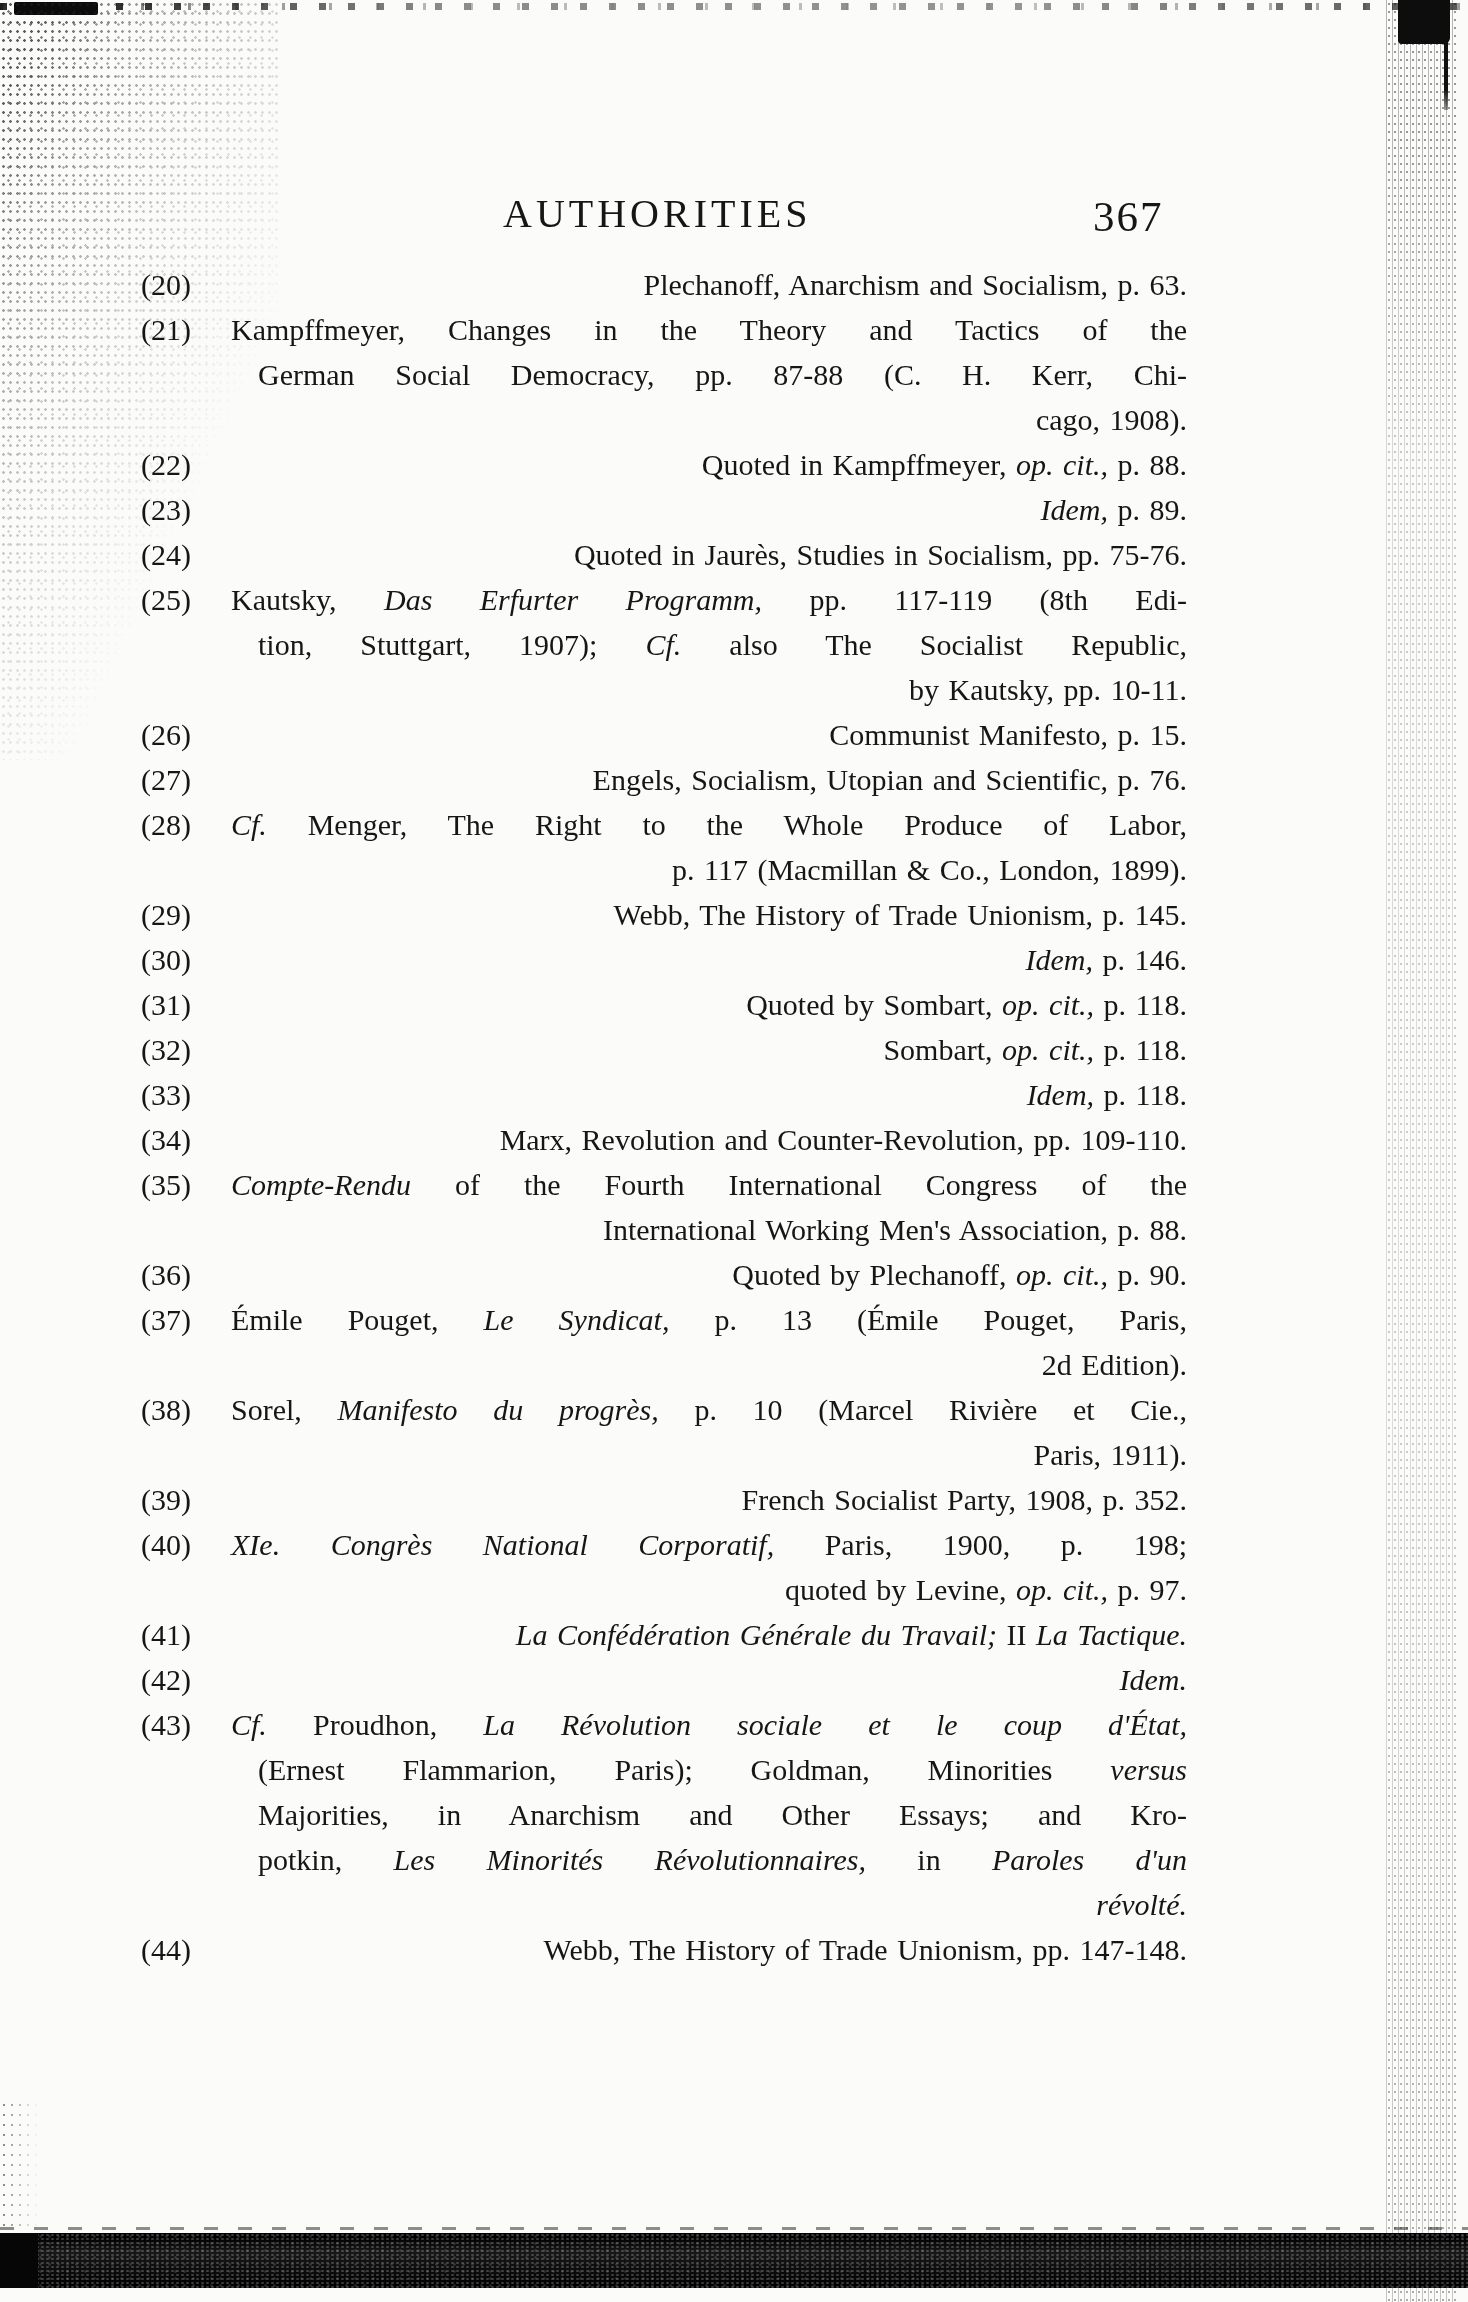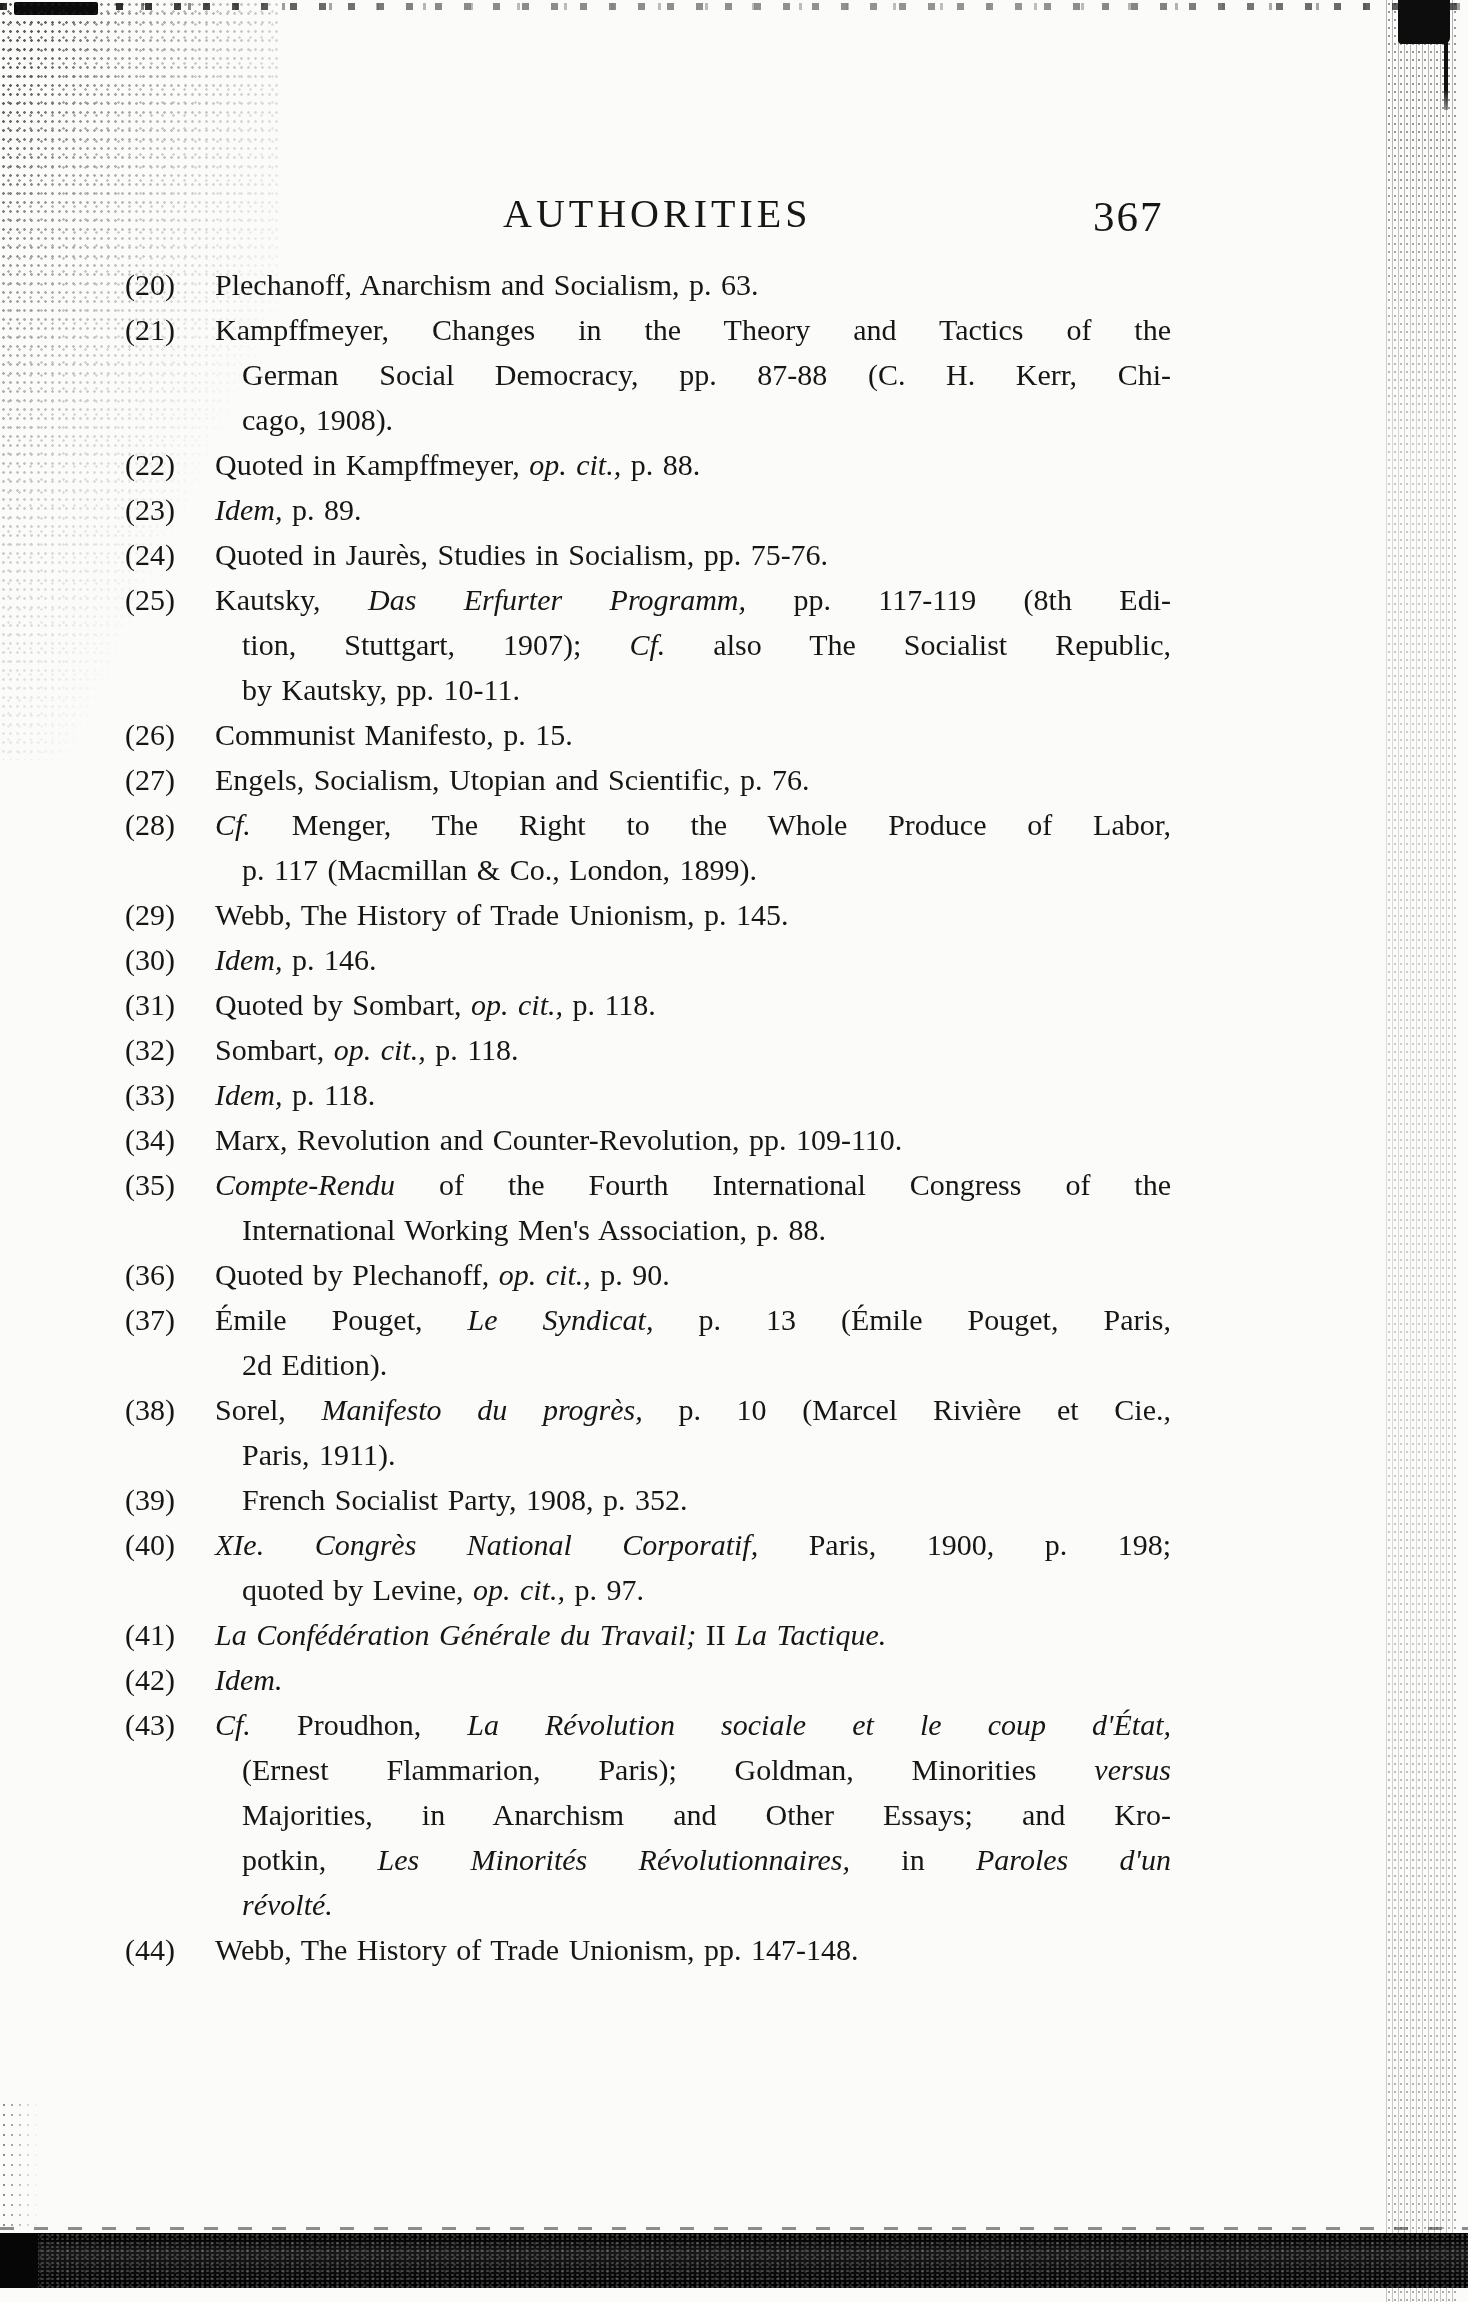--- a/index.html
+++ b/index.html
@@ -21,25 +21,25 @@
     position:absolute;left:1093px;top:192px;
     font-size:43px;letter-spacing:2px;
   }
 
   
   .list{
     position:absolute;left:125px;top:262px;width:1046px;
     font-size:30px;line-height:45px;
     word-spacing:2px;
   }
-  .entry{display:flex;align-items:flex-start;}
+  .entry{display:flex;align-items:flex-start;margin-left:16px;}
   .num{flex:none;width:90px;white-space:nowrap;}
   .body{flex:none;width:956px;}
   .line{text-align:justify;text-align-last:justify;}
-  .line.last{text-align:left;text-align-last:auto;}
+  .line.last{text-align:right;text-align-last:auto;}
   .line.cont{padding-left:27px;}
   .it{font-style:italic;}
 
   
   .top-dots{
     position:absolute;left:0;top:3px;width:1468px;height:9px;
     background:
       repeating-linear-gradient(90deg, rgba(10,10,10,.85) 0 7px, transparent 7px 29px),
       repeating-linear-gradient(90deg, rgba(10,10,10,.5) 0 3px, transparent 3px 47px);
     -webkit-mask-image:linear-gradient(90deg,#000 0 8%,rgba(0,0,0,.55) 30%,rgba(0,0,0,.5) 70%,rgba(0,0,0,.8) 100%);

